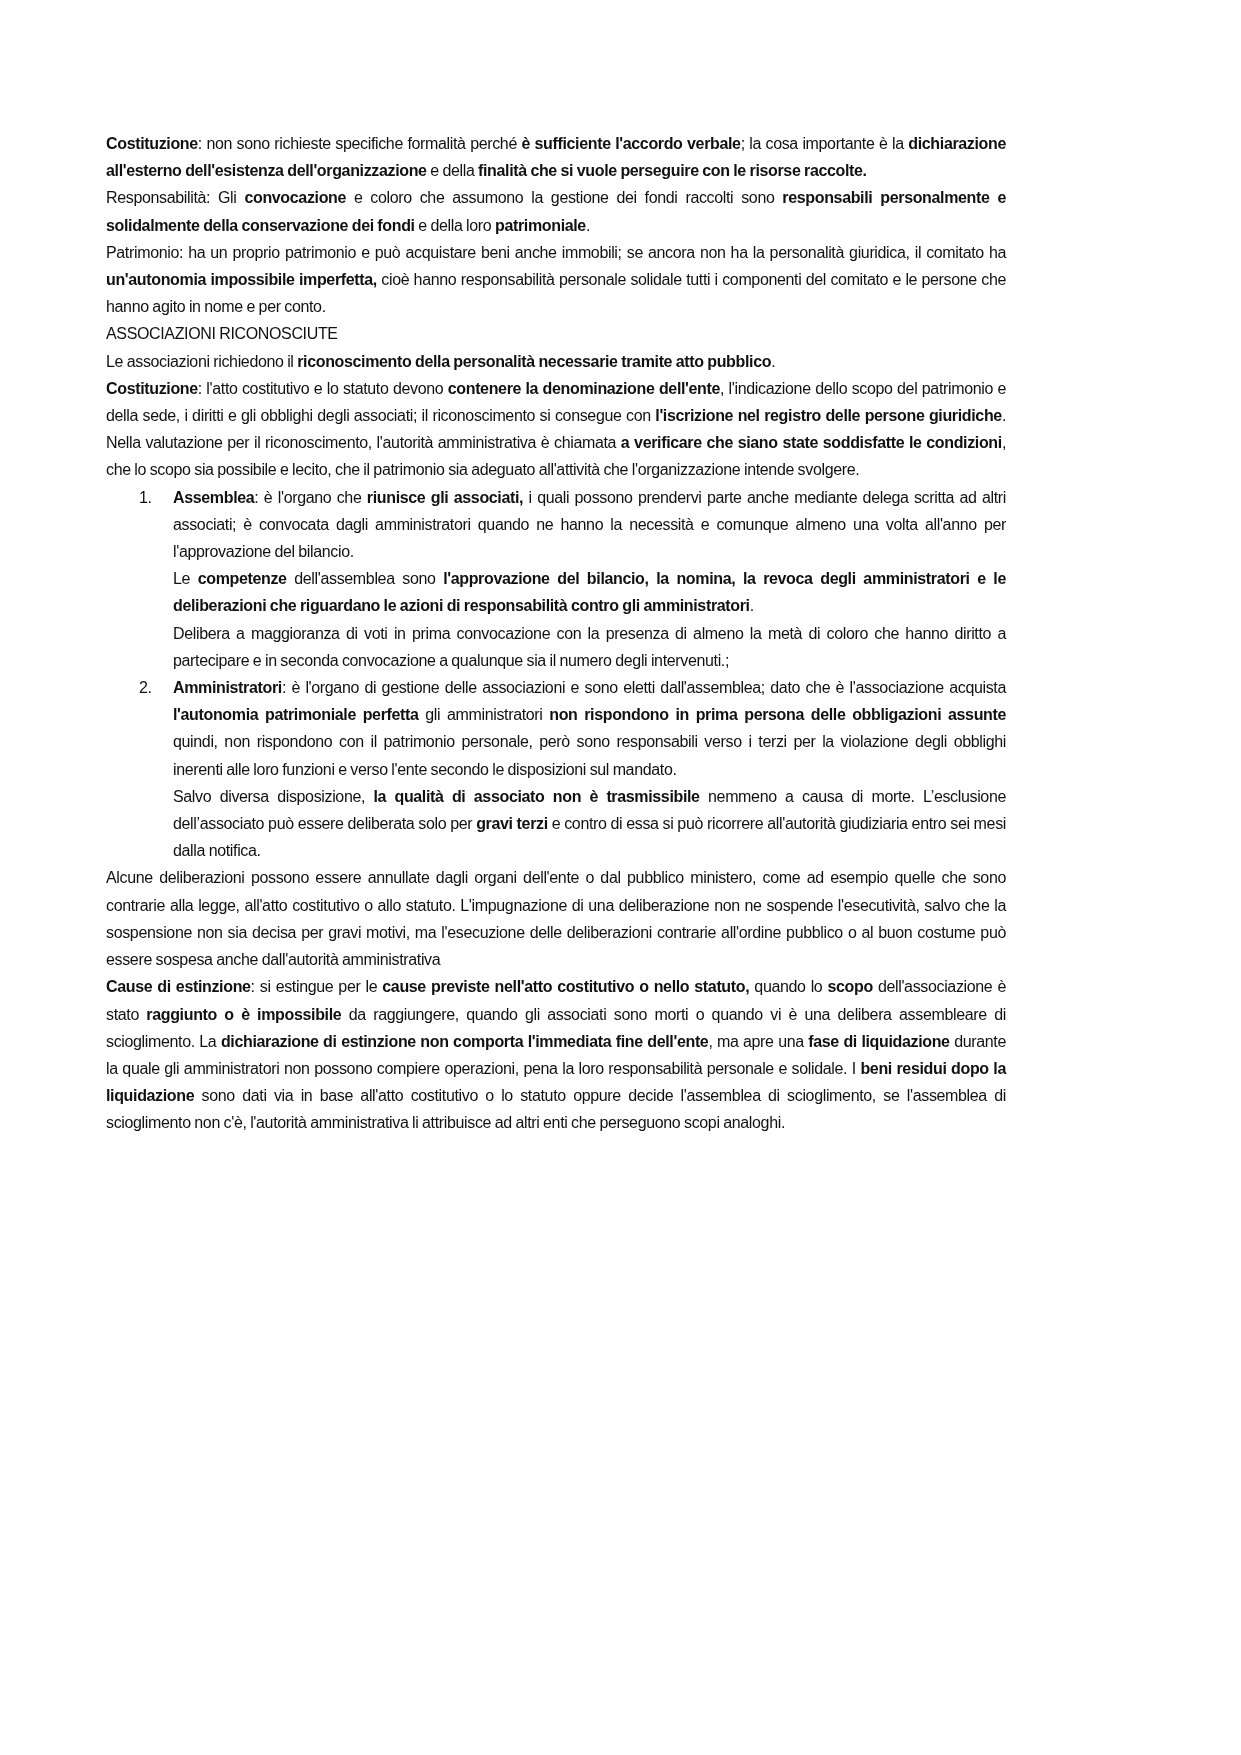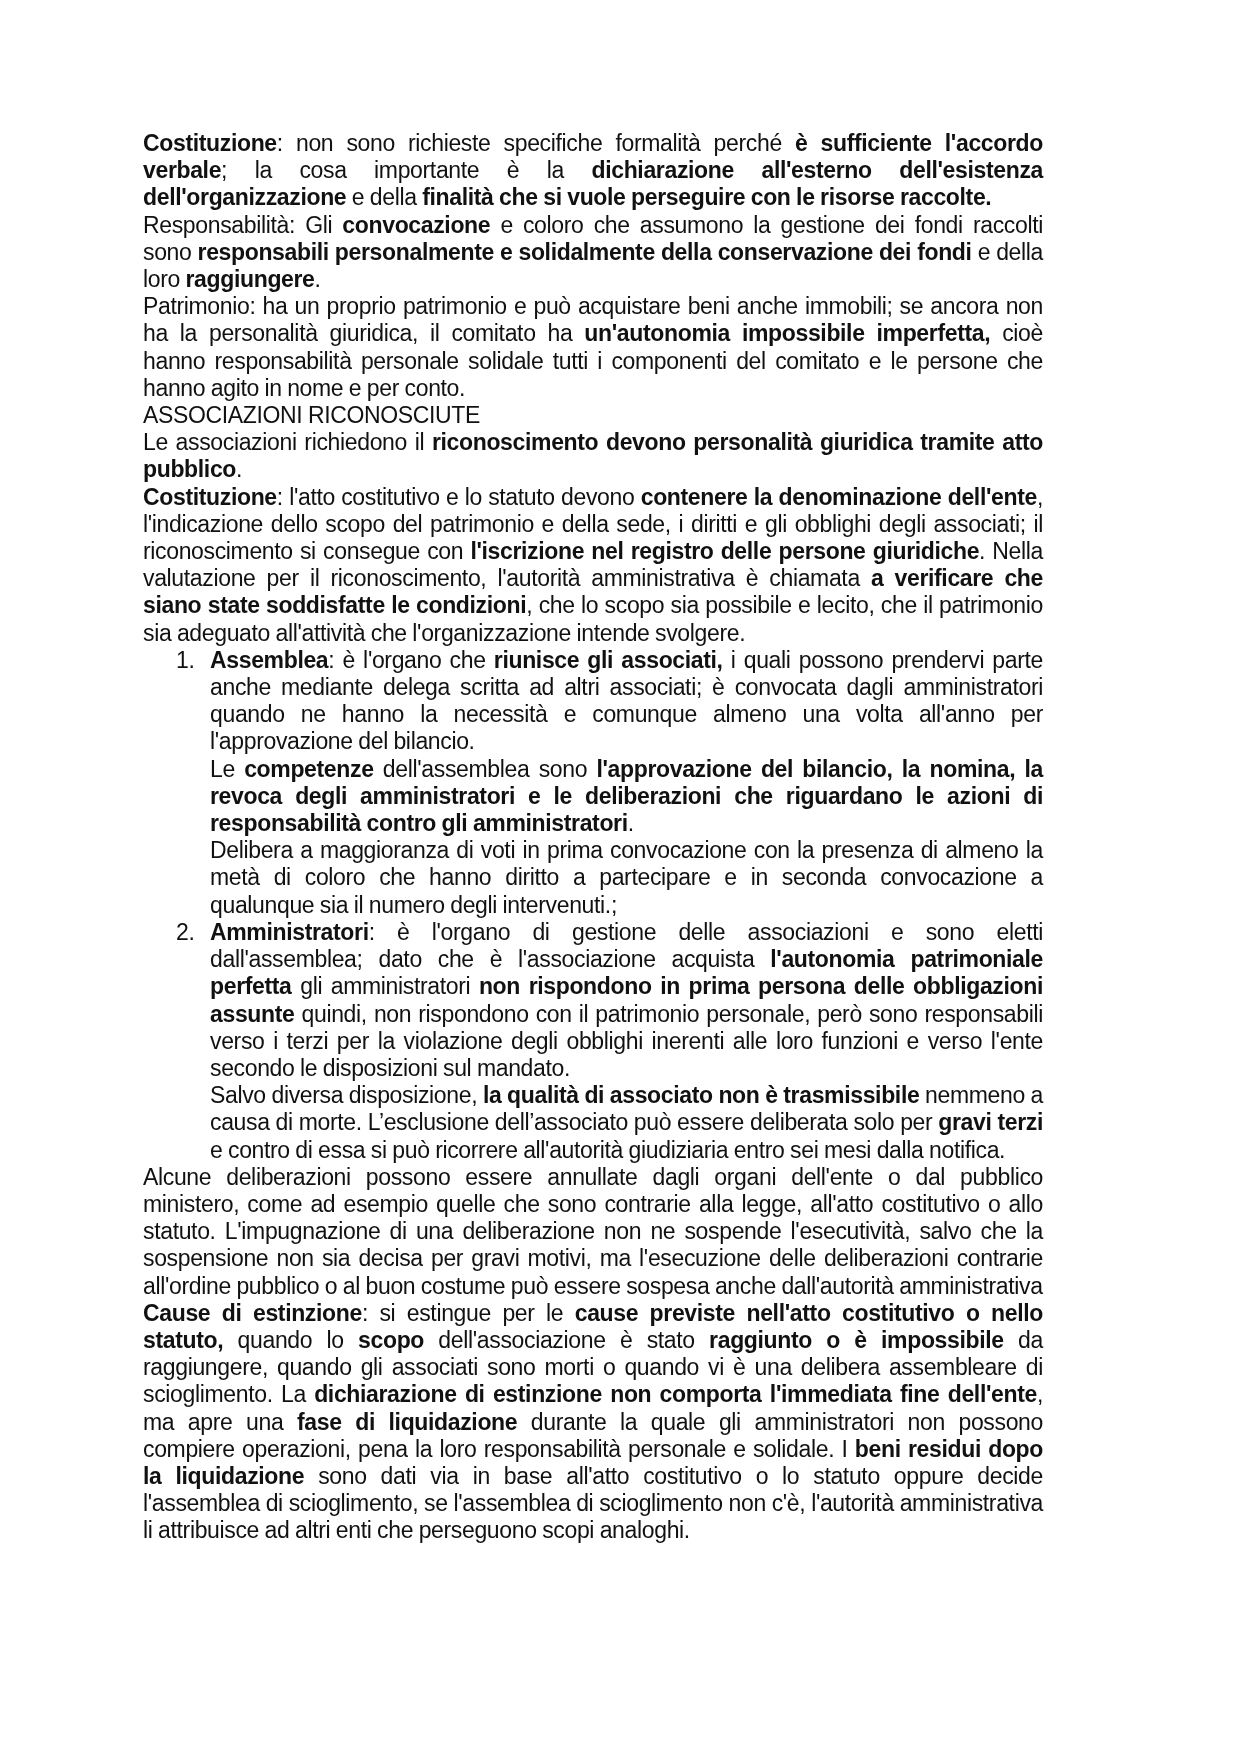--- a/index.html
+++ b/index.html
@@ -3,44 +3,43 @@
 <meta charset="utf-8">
 <style>
   html, body { margin: 0; padding: 0; background: #ffffff; }
   body { width: 1241px; height: 1755px; position: relative; overflow: hidden; }
   .page {
     position: absolute;
     left: 106px;
     top: 130px;
     width: 900px;
     font-family: "Liberation Sans", sans-serif;
-    font-size: 23px;
+    font-size: 16px;
     line-height: 27.2px;
     color: #111111;
     letter-spacing: -0.35px;
     word-spacing: -0.5px;
-    margin-left: 37px;
   }
   .para { margin: 0; text-align: justify; }
   .para b { font-weight: bold; }
   .list { margin: 0; padding: 0; list-style: none; }
   .list-item { position: relative; padding-left: 67px; }
   .list-num { position: absolute; left: 33px; top: 0; }
   .sub-para { margin: 0; text-align: justify; }
 </style>
 </head>
 <body>
 
 <div class="page">
   <div id="before-list">
       <p class="para"><b>Costituzione</b><span>: non sono richieste specifiche formalità perché </span><b>è sufficiente l'accordo verbale</b><span>; la cosa importante è la </span><b>dichiarazione all'esterno dell'esistenza dell'organizzazione</b><span> e della </span><b>finalità che si vuole perseguire con le risorse raccolte.</b></p>
-      <p class="para"><span>Responsabilità: Gli </span><b>convocazione</b><span> e coloro che assumono la gestione dei fondi raccolti sono </span><b>responsabili personalmente e solidalmente della conservazione dei fondi</b><span> e della loro </span><b>raggiungere</b><span>.</span></p>
+      <p class="para"><span>Responsabilità: Gli </span><b>convocazione</b><span> e coloro che assumono la gestione dei fondi raccolti sono </span><b>responsabili personalmente e solidalmente della conservazione dei fondi</b><span> e della loro </span><b>patrimoniale</b><span>.</span></p>
       <p class="para"><span>Patrimonio: ha un proprio patrimonio e può acquistare beni anche immobili; se ancora non ha la personalità giuridica, il comitato ha </span><b>un'autonomia impossibile imperfetta,</b><span> cioè hanno responsabilità personale solidale tutti i componenti del comitato e le persone che hanno agito in nome e per conto.</span></p>
       <p class="para"><span>ASSOCIAZIONI RICONOSCIUTE</span></p>
-      <p class="para"><span>Le associazioni richiedono il </span><b>riconoscimento devono personalità giuridica tramite atto pubblico</b><span>.</span></p>
+      <p class="para"><span>Le associazioni richiedono il </span><b>riconoscimento della personalità necessarie tramite atto pubblico</b><span>.</span></p>
       <p class="para"><b>Costituzione</b><span>: l'atto costitutivo e lo statuto devono </span><b>contenere la denominazione dell'ente</b><span>, l'indicazione dello scopo del patrimonio e della sede, i diritti e gli obblighi degli associati; il riconoscimento si consegue con </span><b>l'iscrizione nel registro delle persone giuridiche</b><span>. Nella valutazione per il riconoscimento, l'autorità amministrativa è chiamata </span><b>a verificare che siano state soddisfatte le condizioni</b><span>, che lo scopo sia possibile e lecito, che il patrimonio sia adeguato all'attività che l'organizzazione intende svolgere.</span></p>
     </div>
   <ol class="list" id="organ-list">
       <li class="list-item">
         <span class="list-num">1.</span>
         <p class="sub-para"><b>Assemblea</b><span>: è l'organo che </span><b>riunisce gli associati,</b><span> i quali possono prendervi parte anche mediante delega scritta ad altri associati; è convocata dagli amministratori quando ne hanno la necessità e comunque almeno una volta all'anno per l'approvazione del bilancio.</span></p>
         <p class="sub-para"><span>Le </span><b>competenze</b><span> dell'assemblea sono </span><b>l'approvazione del bilancio, la nomina, la revoca degli amministratori e le deliberazioni che riguardano le azioni di responsabilità contro gli amministratori</b><span>.</span></p>
         <p class="sub-para"><span>Delibera a maggioranza di voti in prima convocazione con la presenza di almeno la metà di coloro che hanno diritto a partecipare e in seconda convocazione a qualunque sia il numero degli intervenuti.;</span></p>
       </li>
       <li class="list-item">

